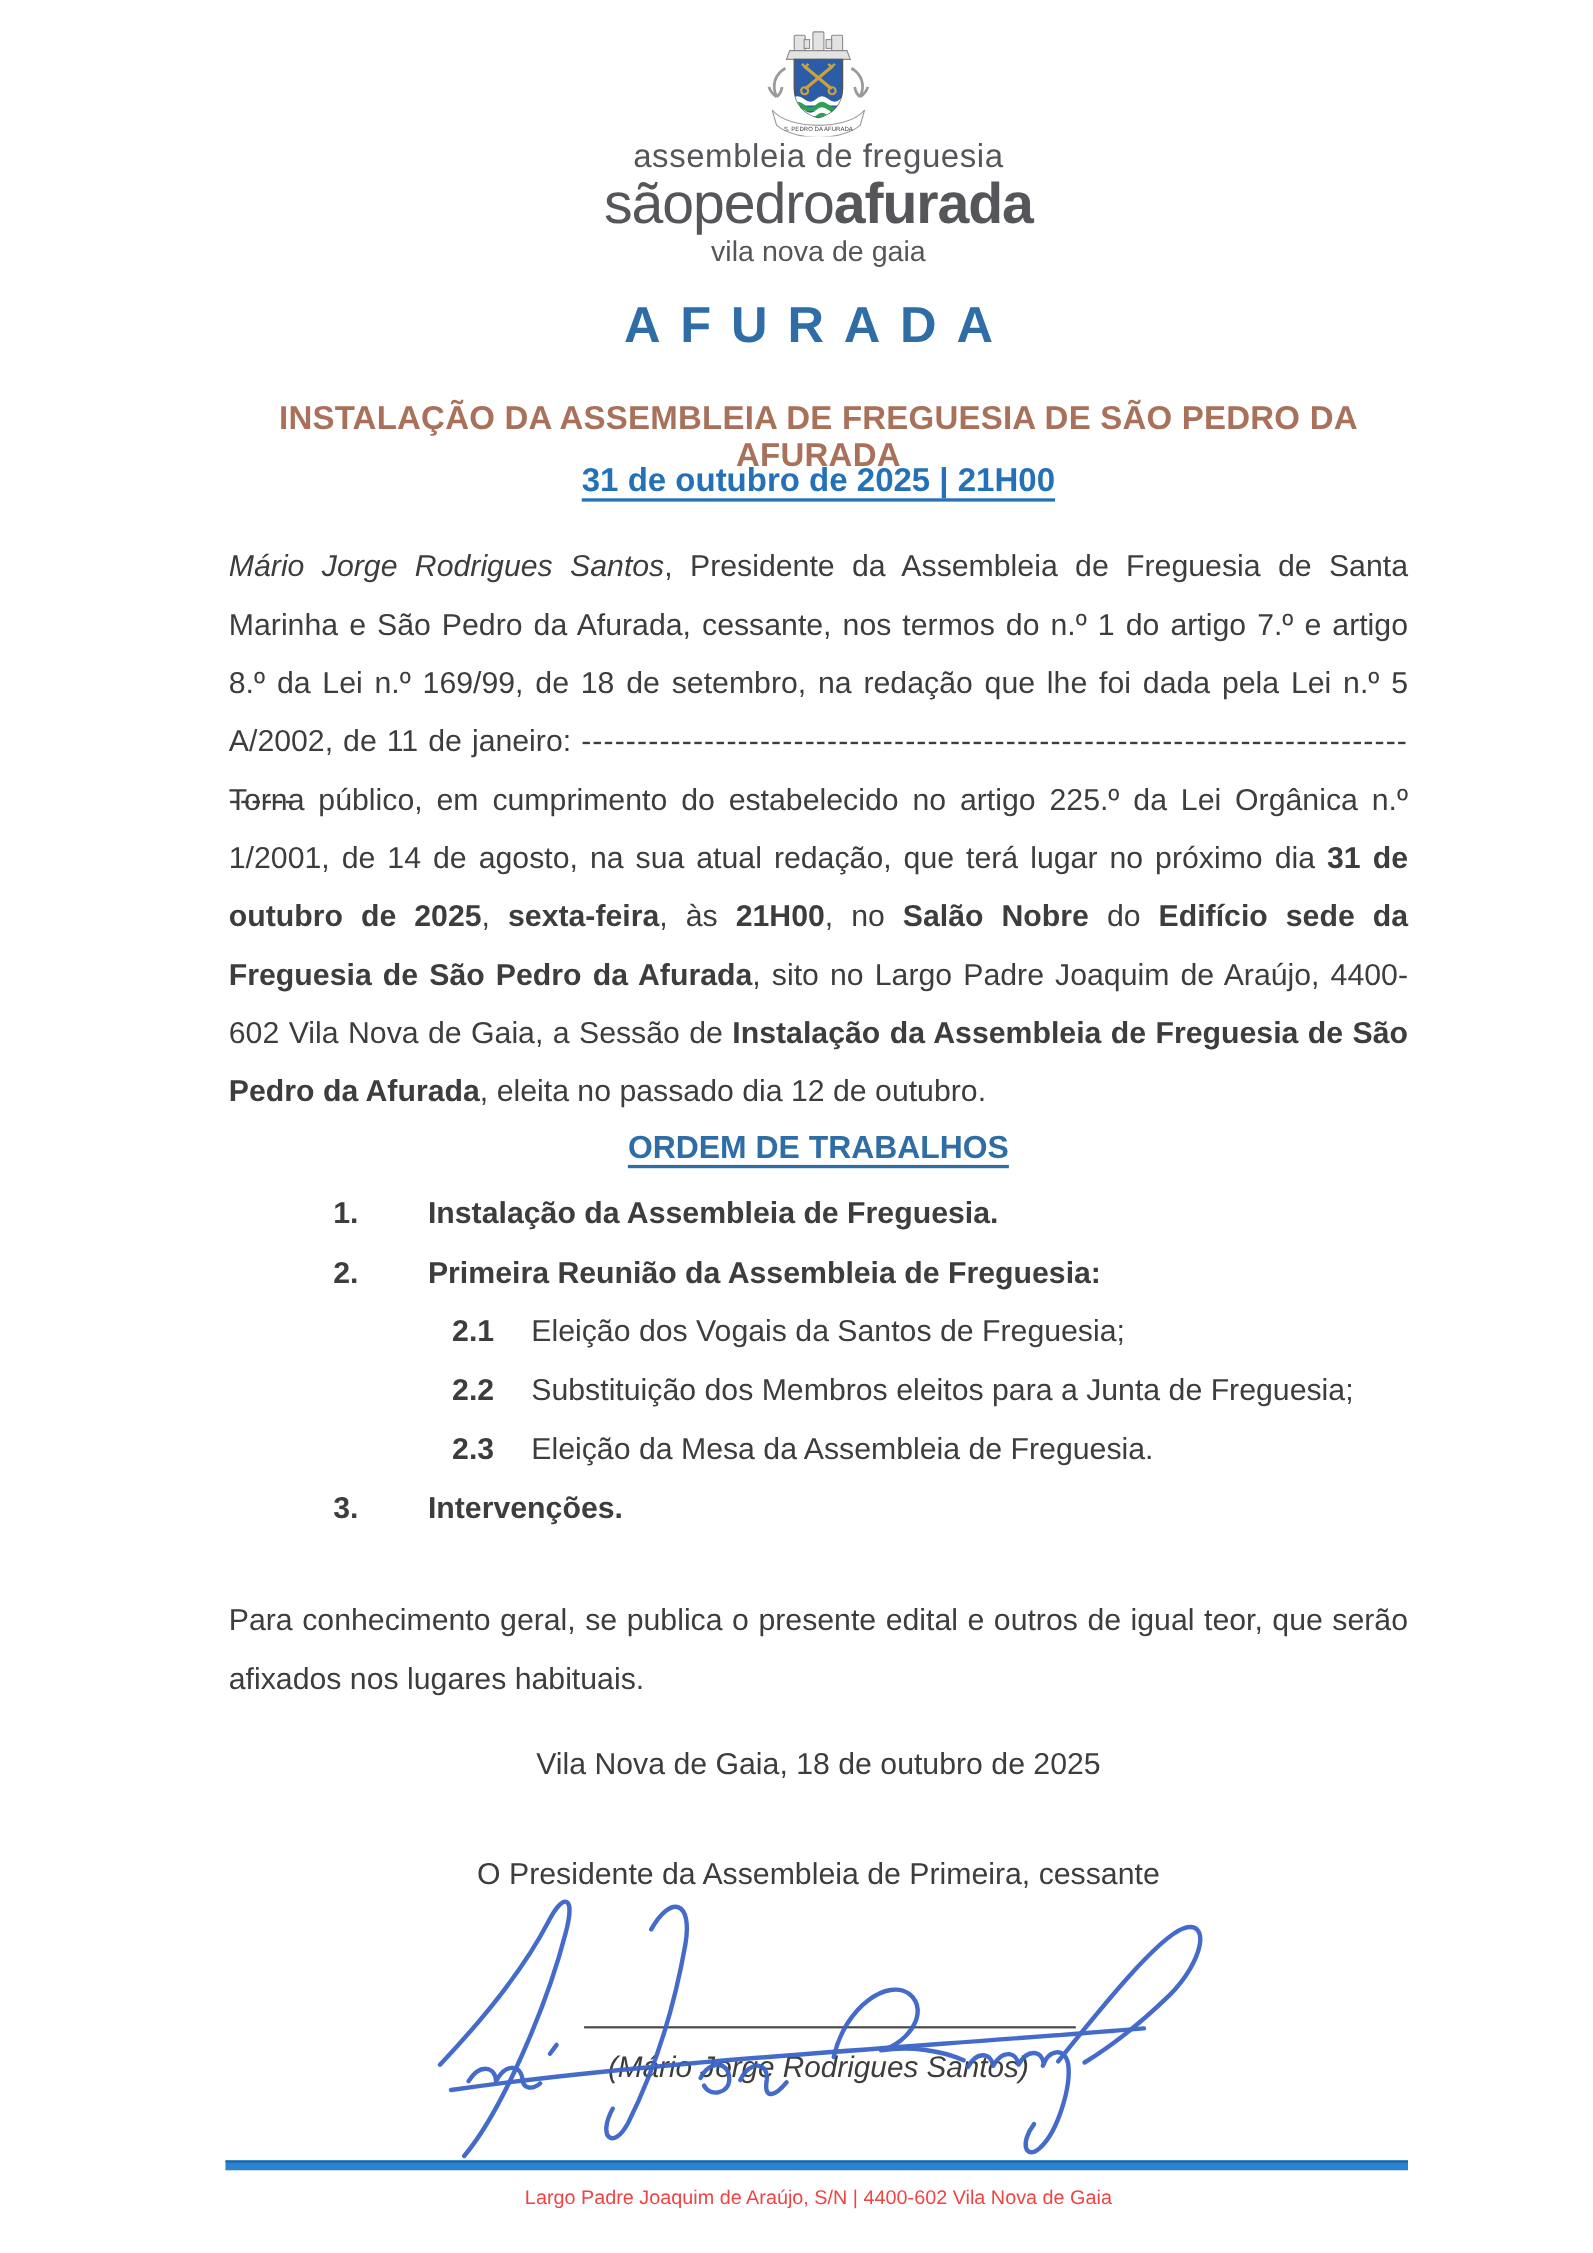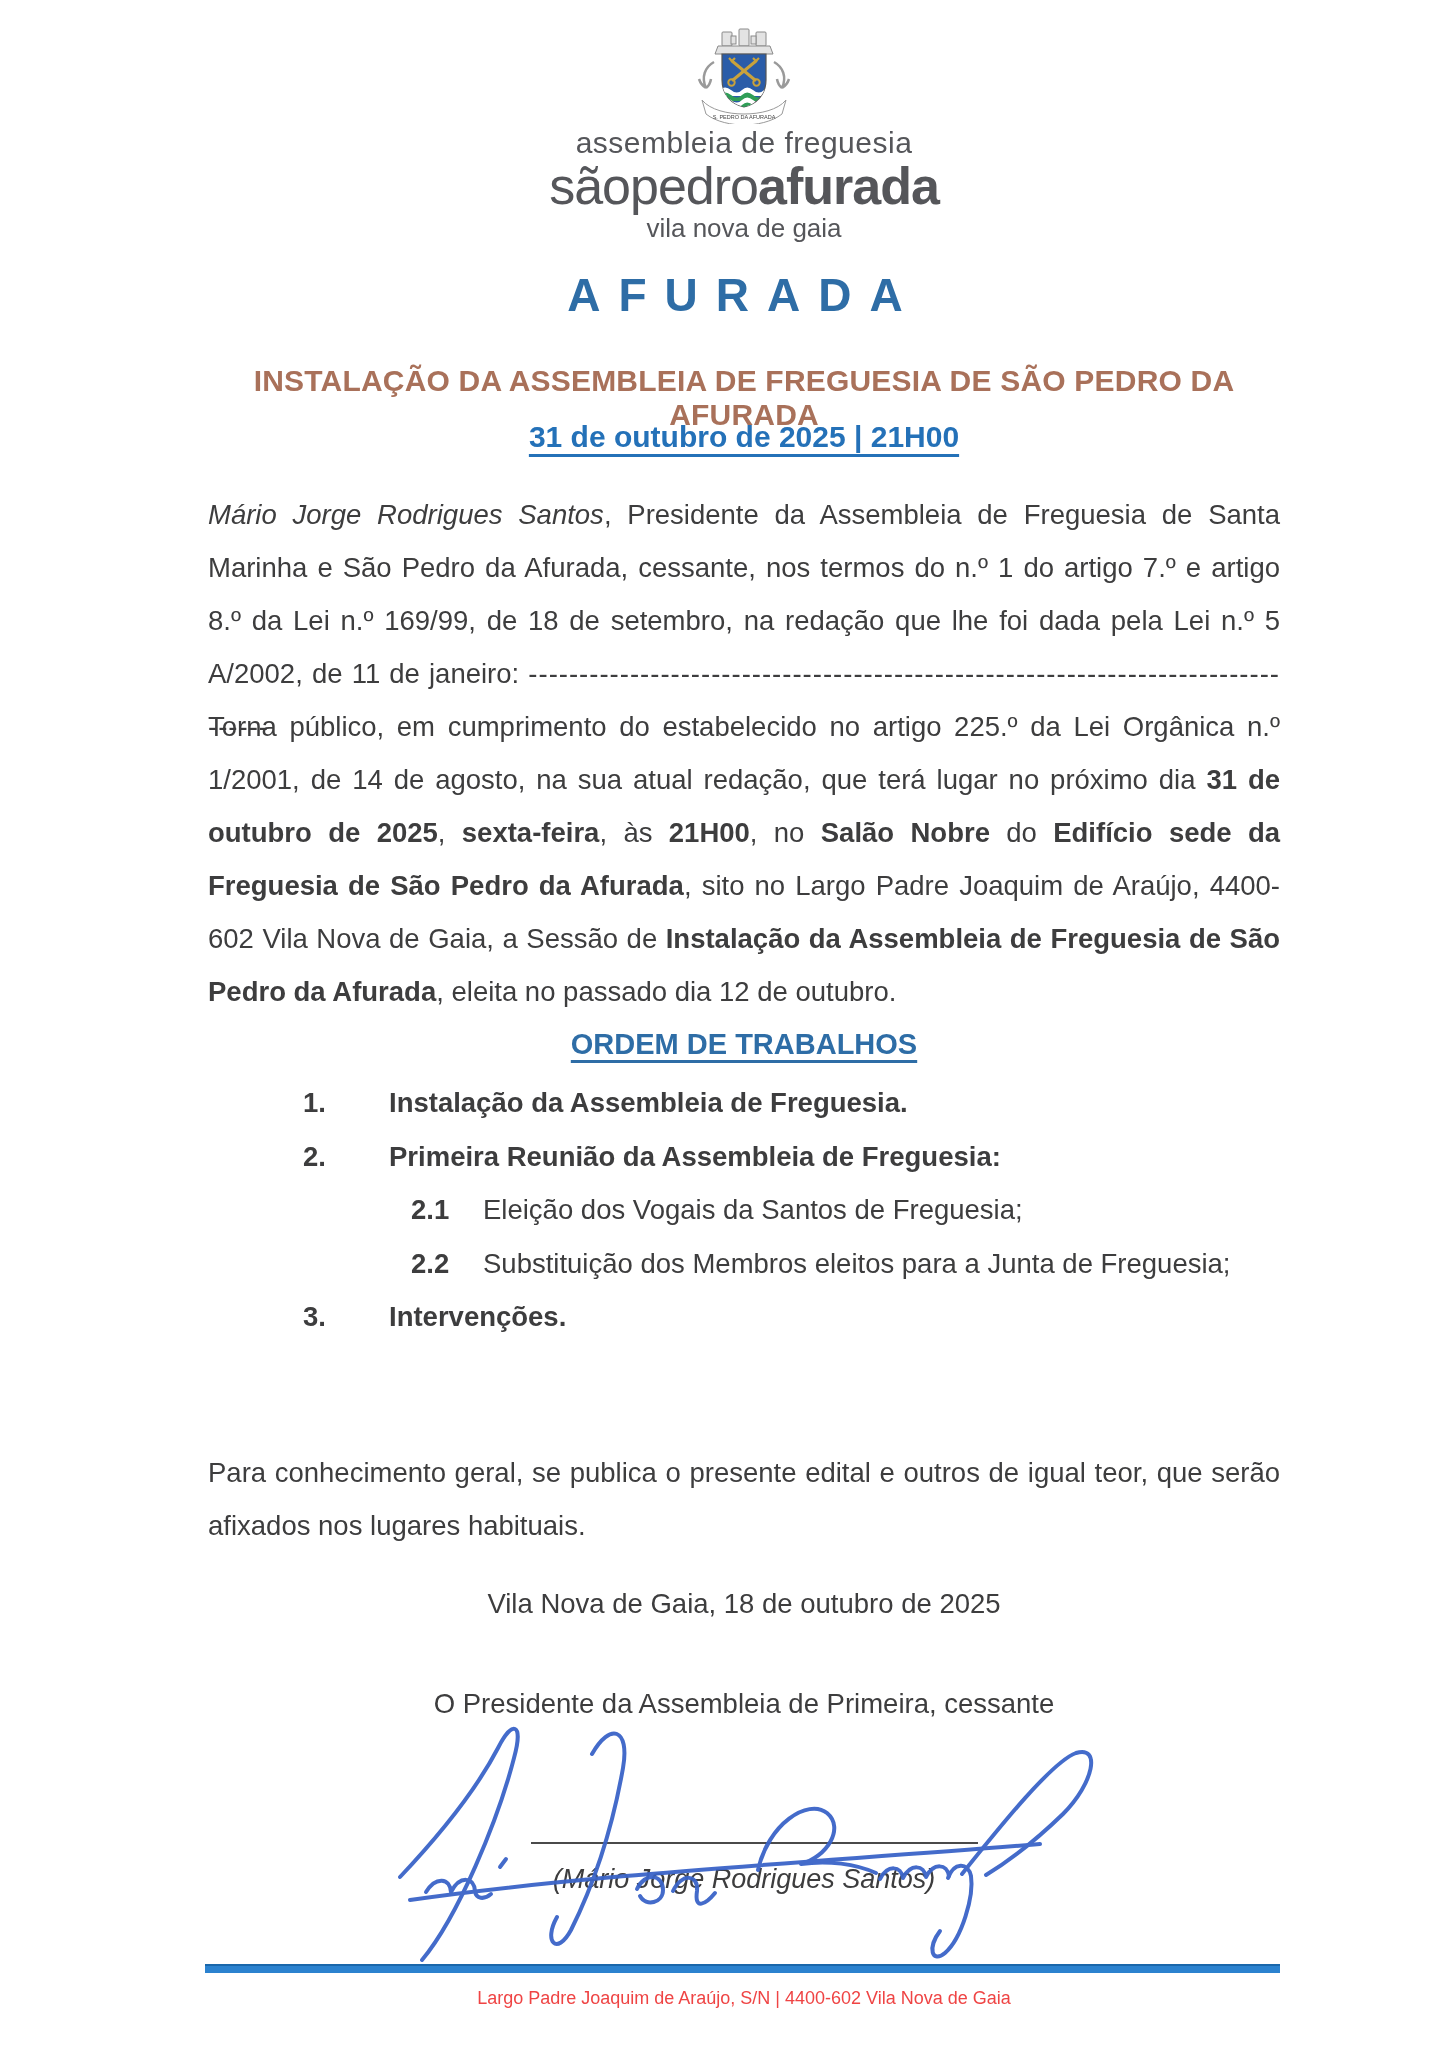--- a/index.html
+++ b/index.html
@@ -141,20 +141,24 @@
     <span class="txt">Primeira Reunião da Assembleia de Freguesia:</span>
   </div>
   <div class="ordem-row lvl2">
     <span class="num">2.1</span>
     <span class="txt">Eleição dos Vogais da Santos de Freguesia;</span>
   </div>
   <div class="ordem-row lvl2">
     <span class="num">2.2</span>
     <span class="txt">Substituição dos Membros eleitos para a Junta de Freguesia;</span>
   </div>
+  <div class="ordem-row lvl2">
+    <span class="num">2.3</span>
+    <span class="txt">Eleição da Mesa da Assembleia de Freguesia.</span>
+  </div>
   <div class="ordem-row lvl1">
     <span class="num">3.</span>
     <span class="txt">Intervenções.</span>
   </div>
 </div>
 
 <p class="abs col par p3">Para conhecimento geral, se publica o presente edital e outros de igual teor, que serão afixados nos lugares habituais.</p>
 
 <div class="abs col center place-date">Vila Nova de Gaia, 18 de outubro de 2025</div>
 

